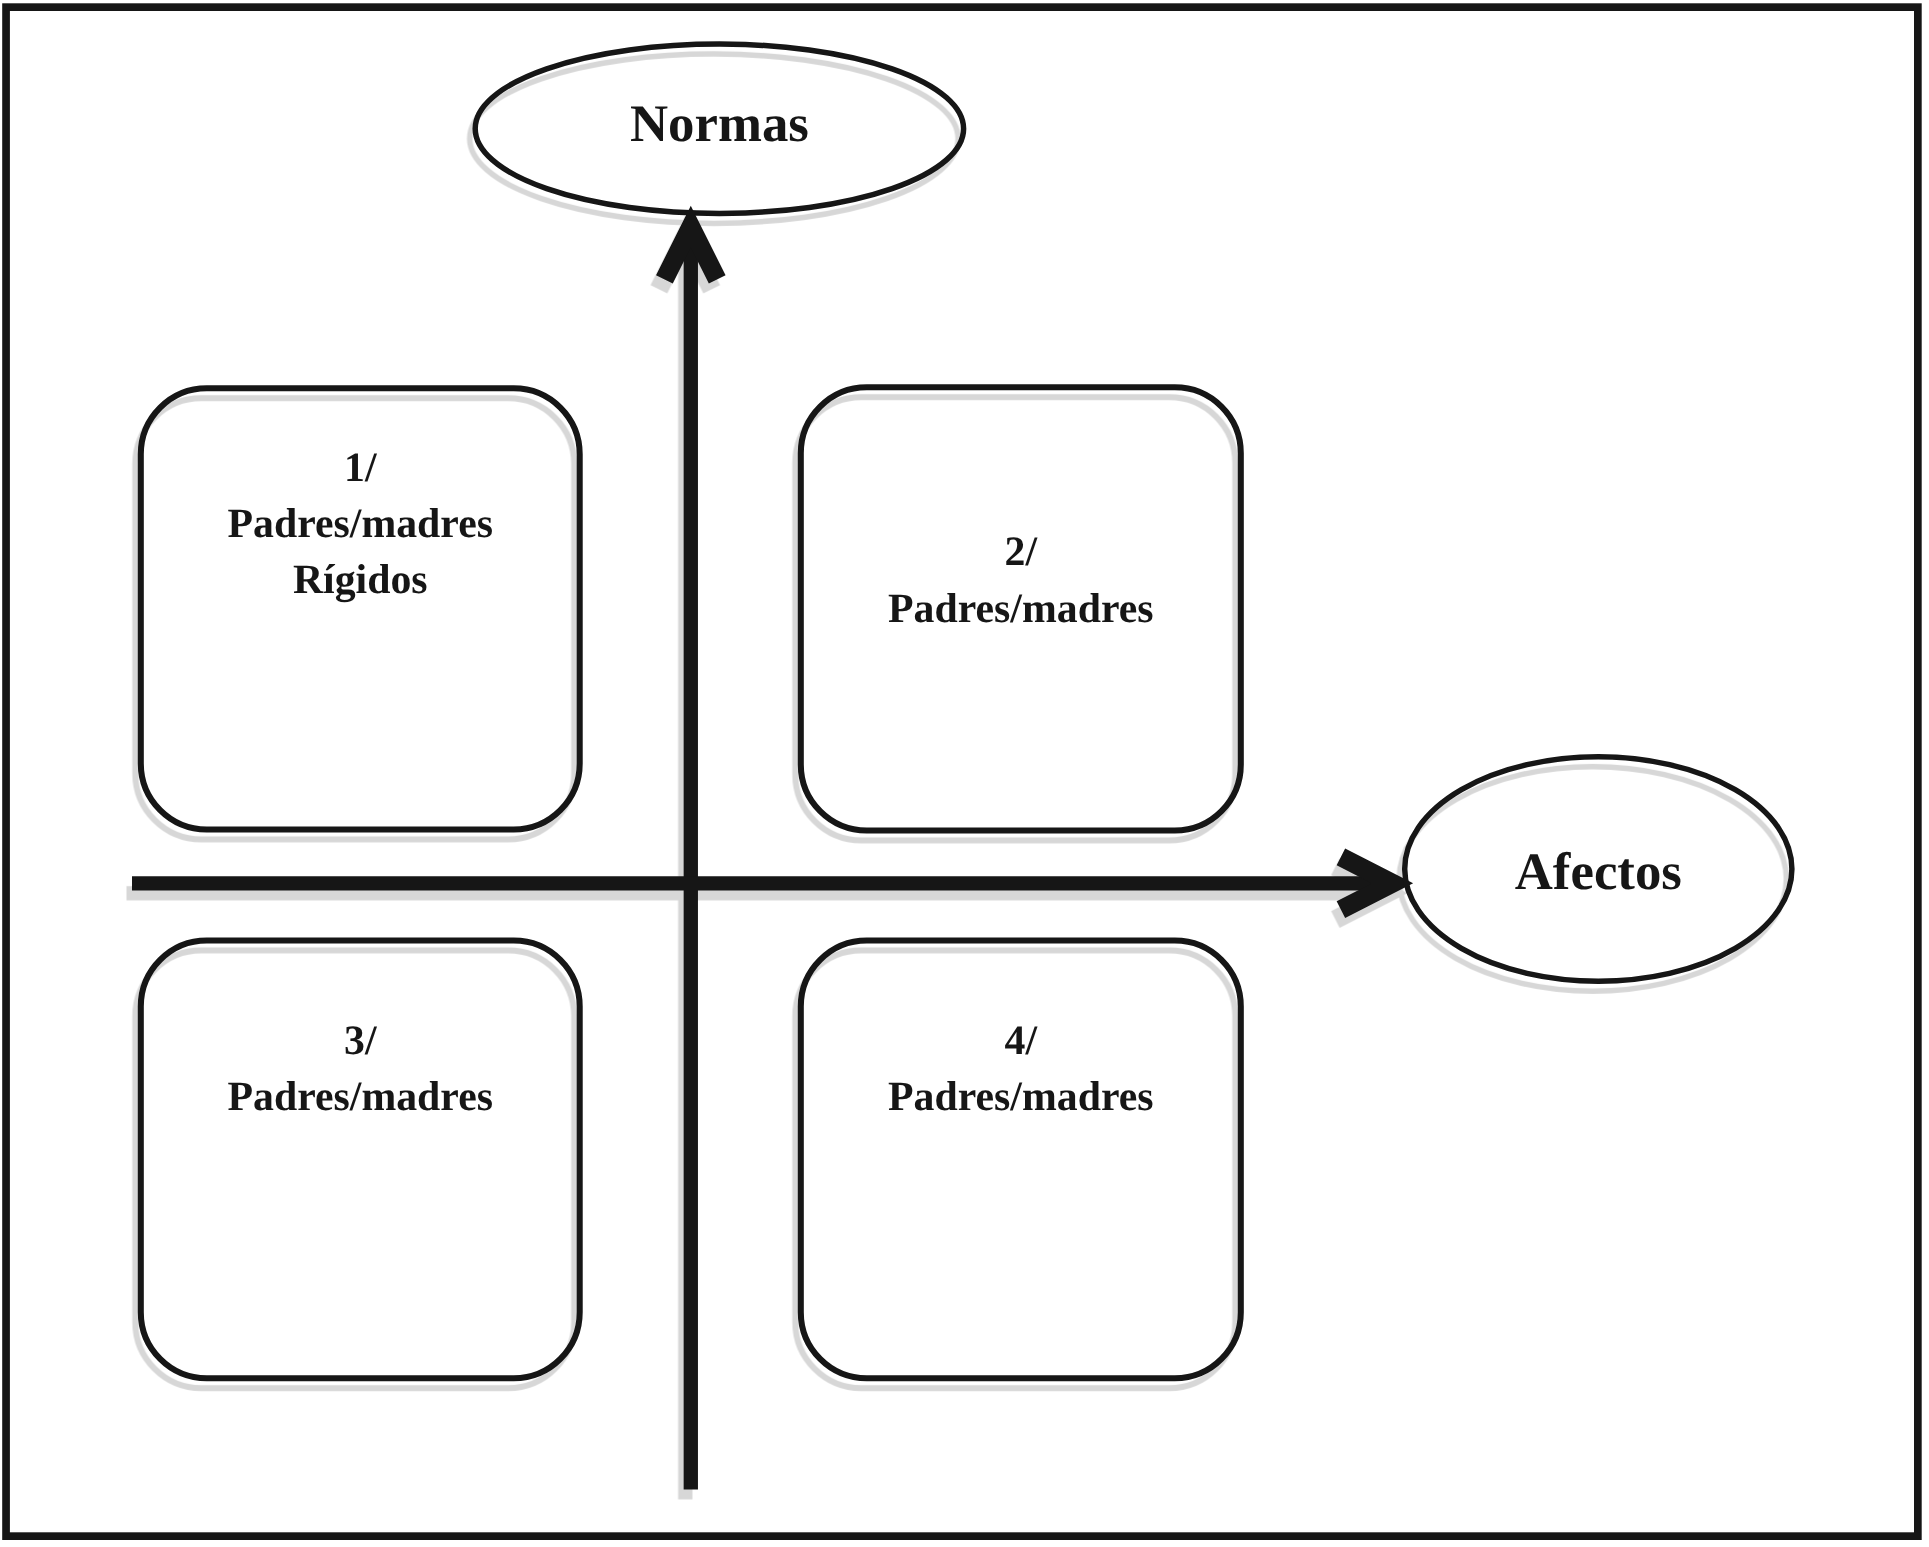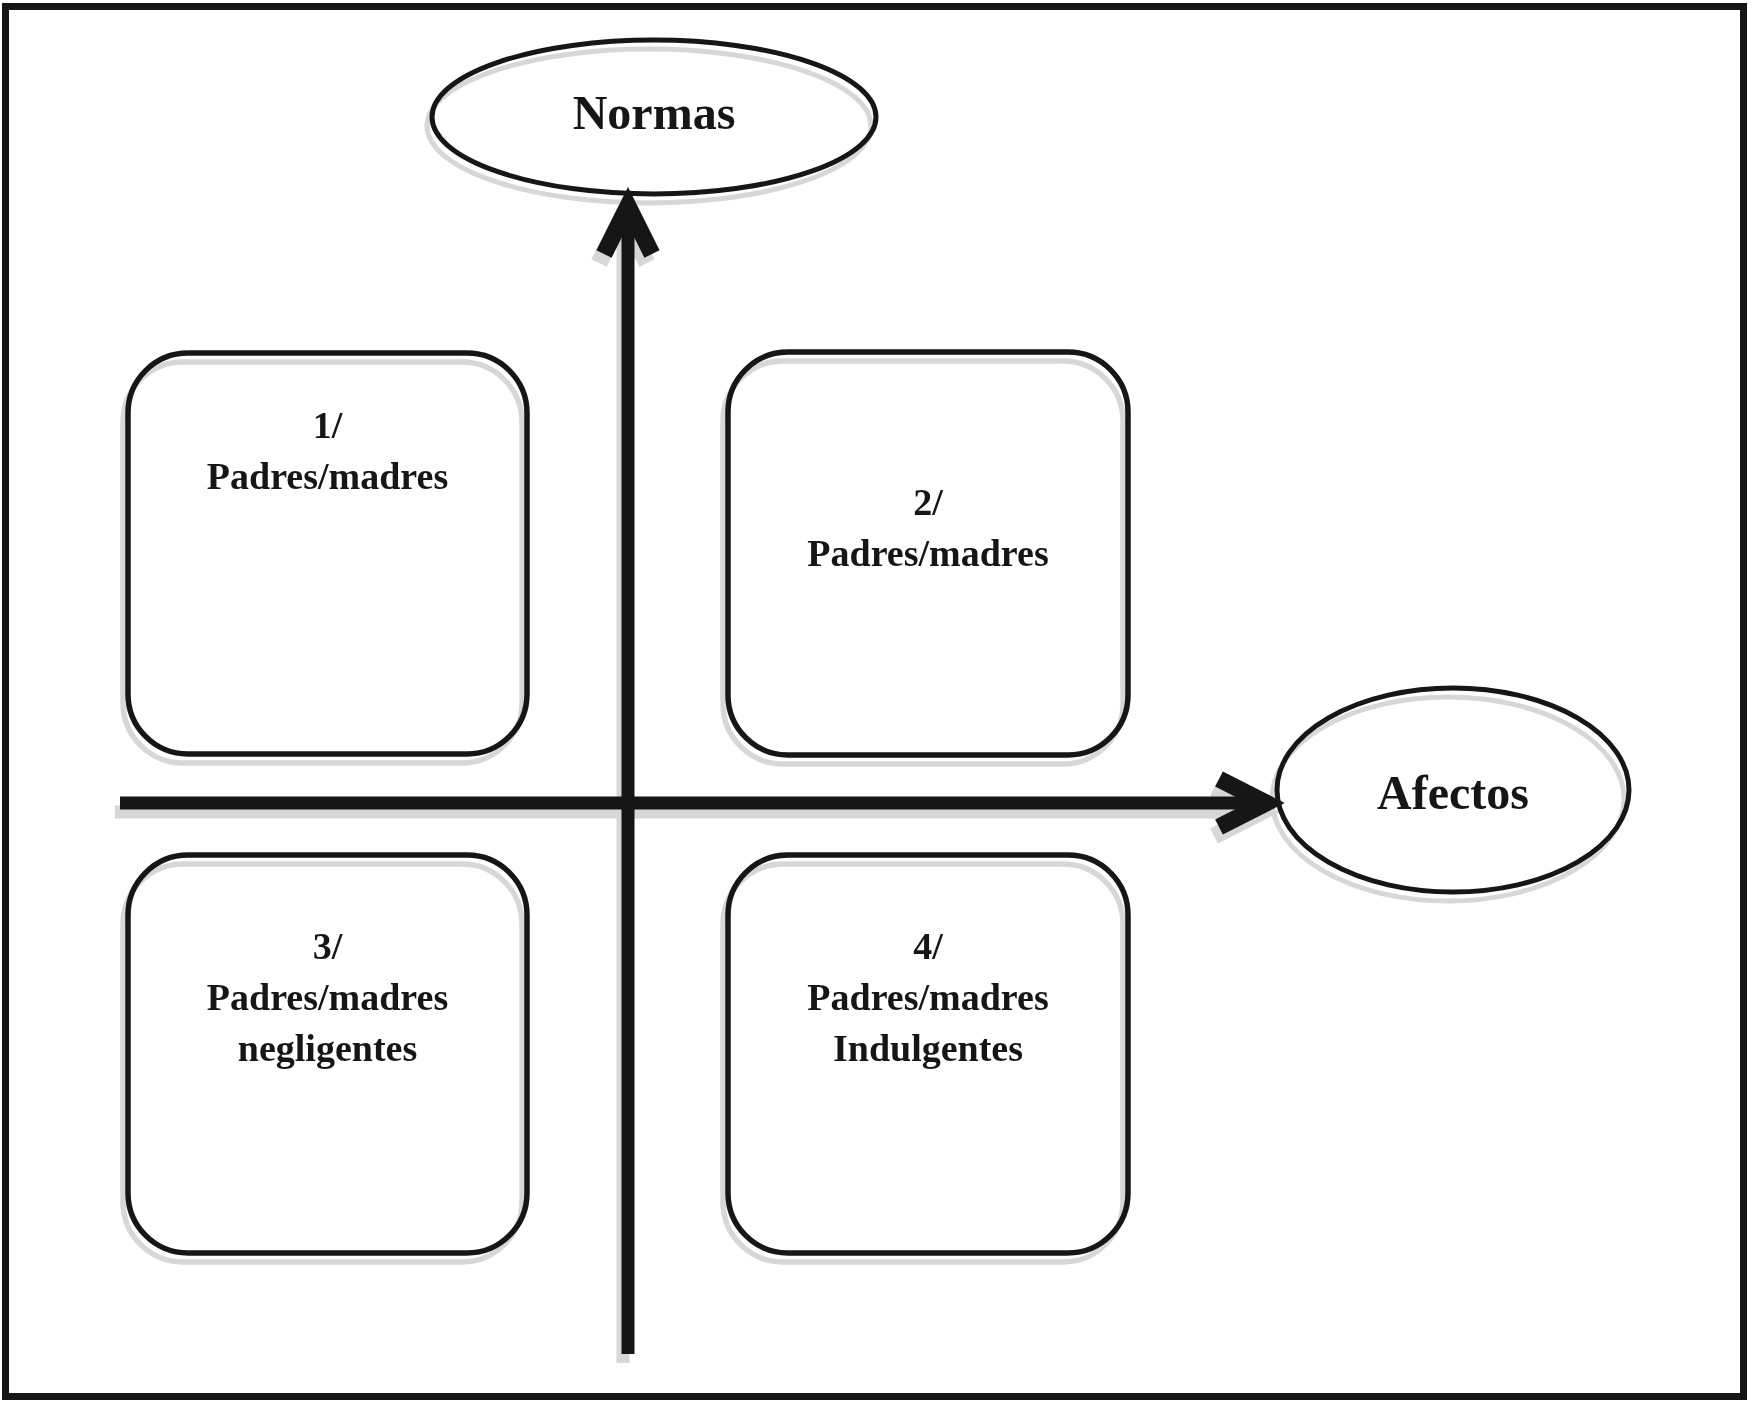--- a/index.html
+++ b/index.html
@@ -70,32 +70,31 @@
 
   <div class="frame"></div>
 
   <div class="label axis-label" style="left:430px; top:85px; width:448px;">Normas</div>
 
   <div class="label axis-label" style="left:1277px; top:765px; width:352px;text-align:center;">Afectos</div>
 
   <div class="label quad-label" style="left:128px; top:400px; width:399px;">
     <div>1/</div>
     <div>Padres/madres</div>
+    <div>Rígidos</div>
   </div>
 
   <div class="label quad-label" style="left:728px; top:477px; width:400px;">
     <div>2/</div>
     <div>Padres/madres</div>
   </div>
 
   <div class="label quad-label" style="left:128px; top:921px; width:399px;">
     <div>3/</div>
     <div>Padres/madres</div>
-    <div>negligentes</div>
   </div>
 
   <div class="label quad-label" style="left:728px; top:921px; width:400px;">
     <div>4/</div>
     <div>Padres/madres</div>
-    <div>Indulgentes</div>
   </div>
 
 </div>
 
 </body></html>

